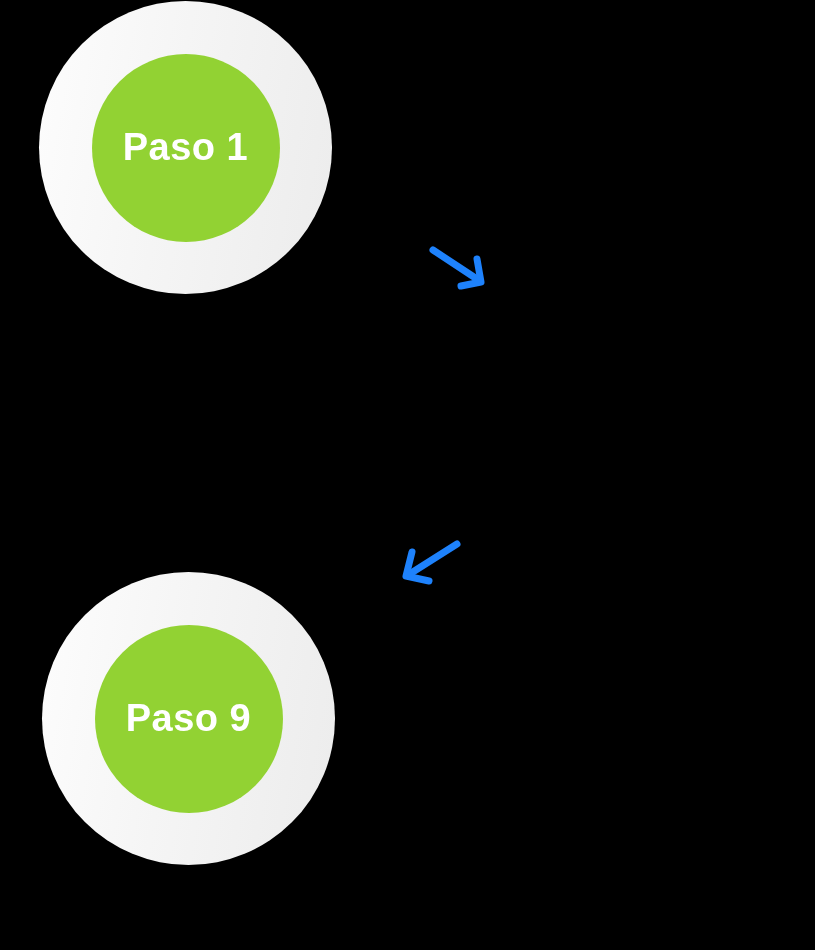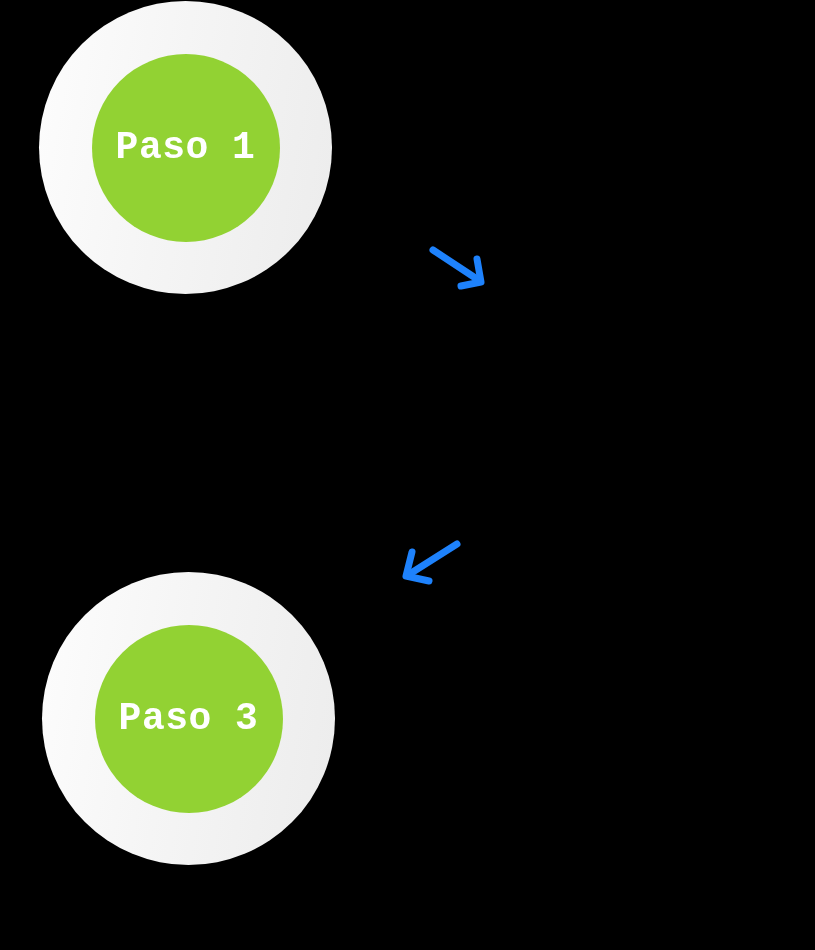--- a/index.html
+++ b/index.html
@@ -12,21 +12,21 @@
     --label-color: #ffffff;
   }
   * { margin: 0; padding: 0; box-sizing: border-box; }
   html, body { background: var(--bg); }
   .canvas {
     position: relative;
     width: 794px;
     height: 950px;
     background: var(--bg);
     overflow: hidden;
-    font-family: Liberation Mono, monospace;
+    font-family: Liberation Sans, sans-serif;
   }
   .node {
     position: absolute;
     width: 293px;
     height: 293px;
   }
   .node.n1 { left: 39px;  top: 1px;   }
   .node.n2 { left: 521px; top: 243px; }
   .node.n3 { left: 42px;  top: 572px; }
   .ring {
@@ -91,18 +91,18 @@
   <div class="arrow a2">
     <svg width="66" height="50" viewBox="0 0 66 50" xmlns="http://www.w3.org/2000/svg">
       <line x1="59" y1="6" x2="10" y2="37"></line>
       <polyline points="14,14 8,38 31,43"></polyline>
     </svg>
   </div>
 
   <div class="node n3">
     <div class="ring">
       <div class="disc">
-        <span class="label">Paso 3</span>
+        <span class="label">Paso 9</span>
       </div>
     </div>
   </div>
 
 </div>
 
 </body></html>

